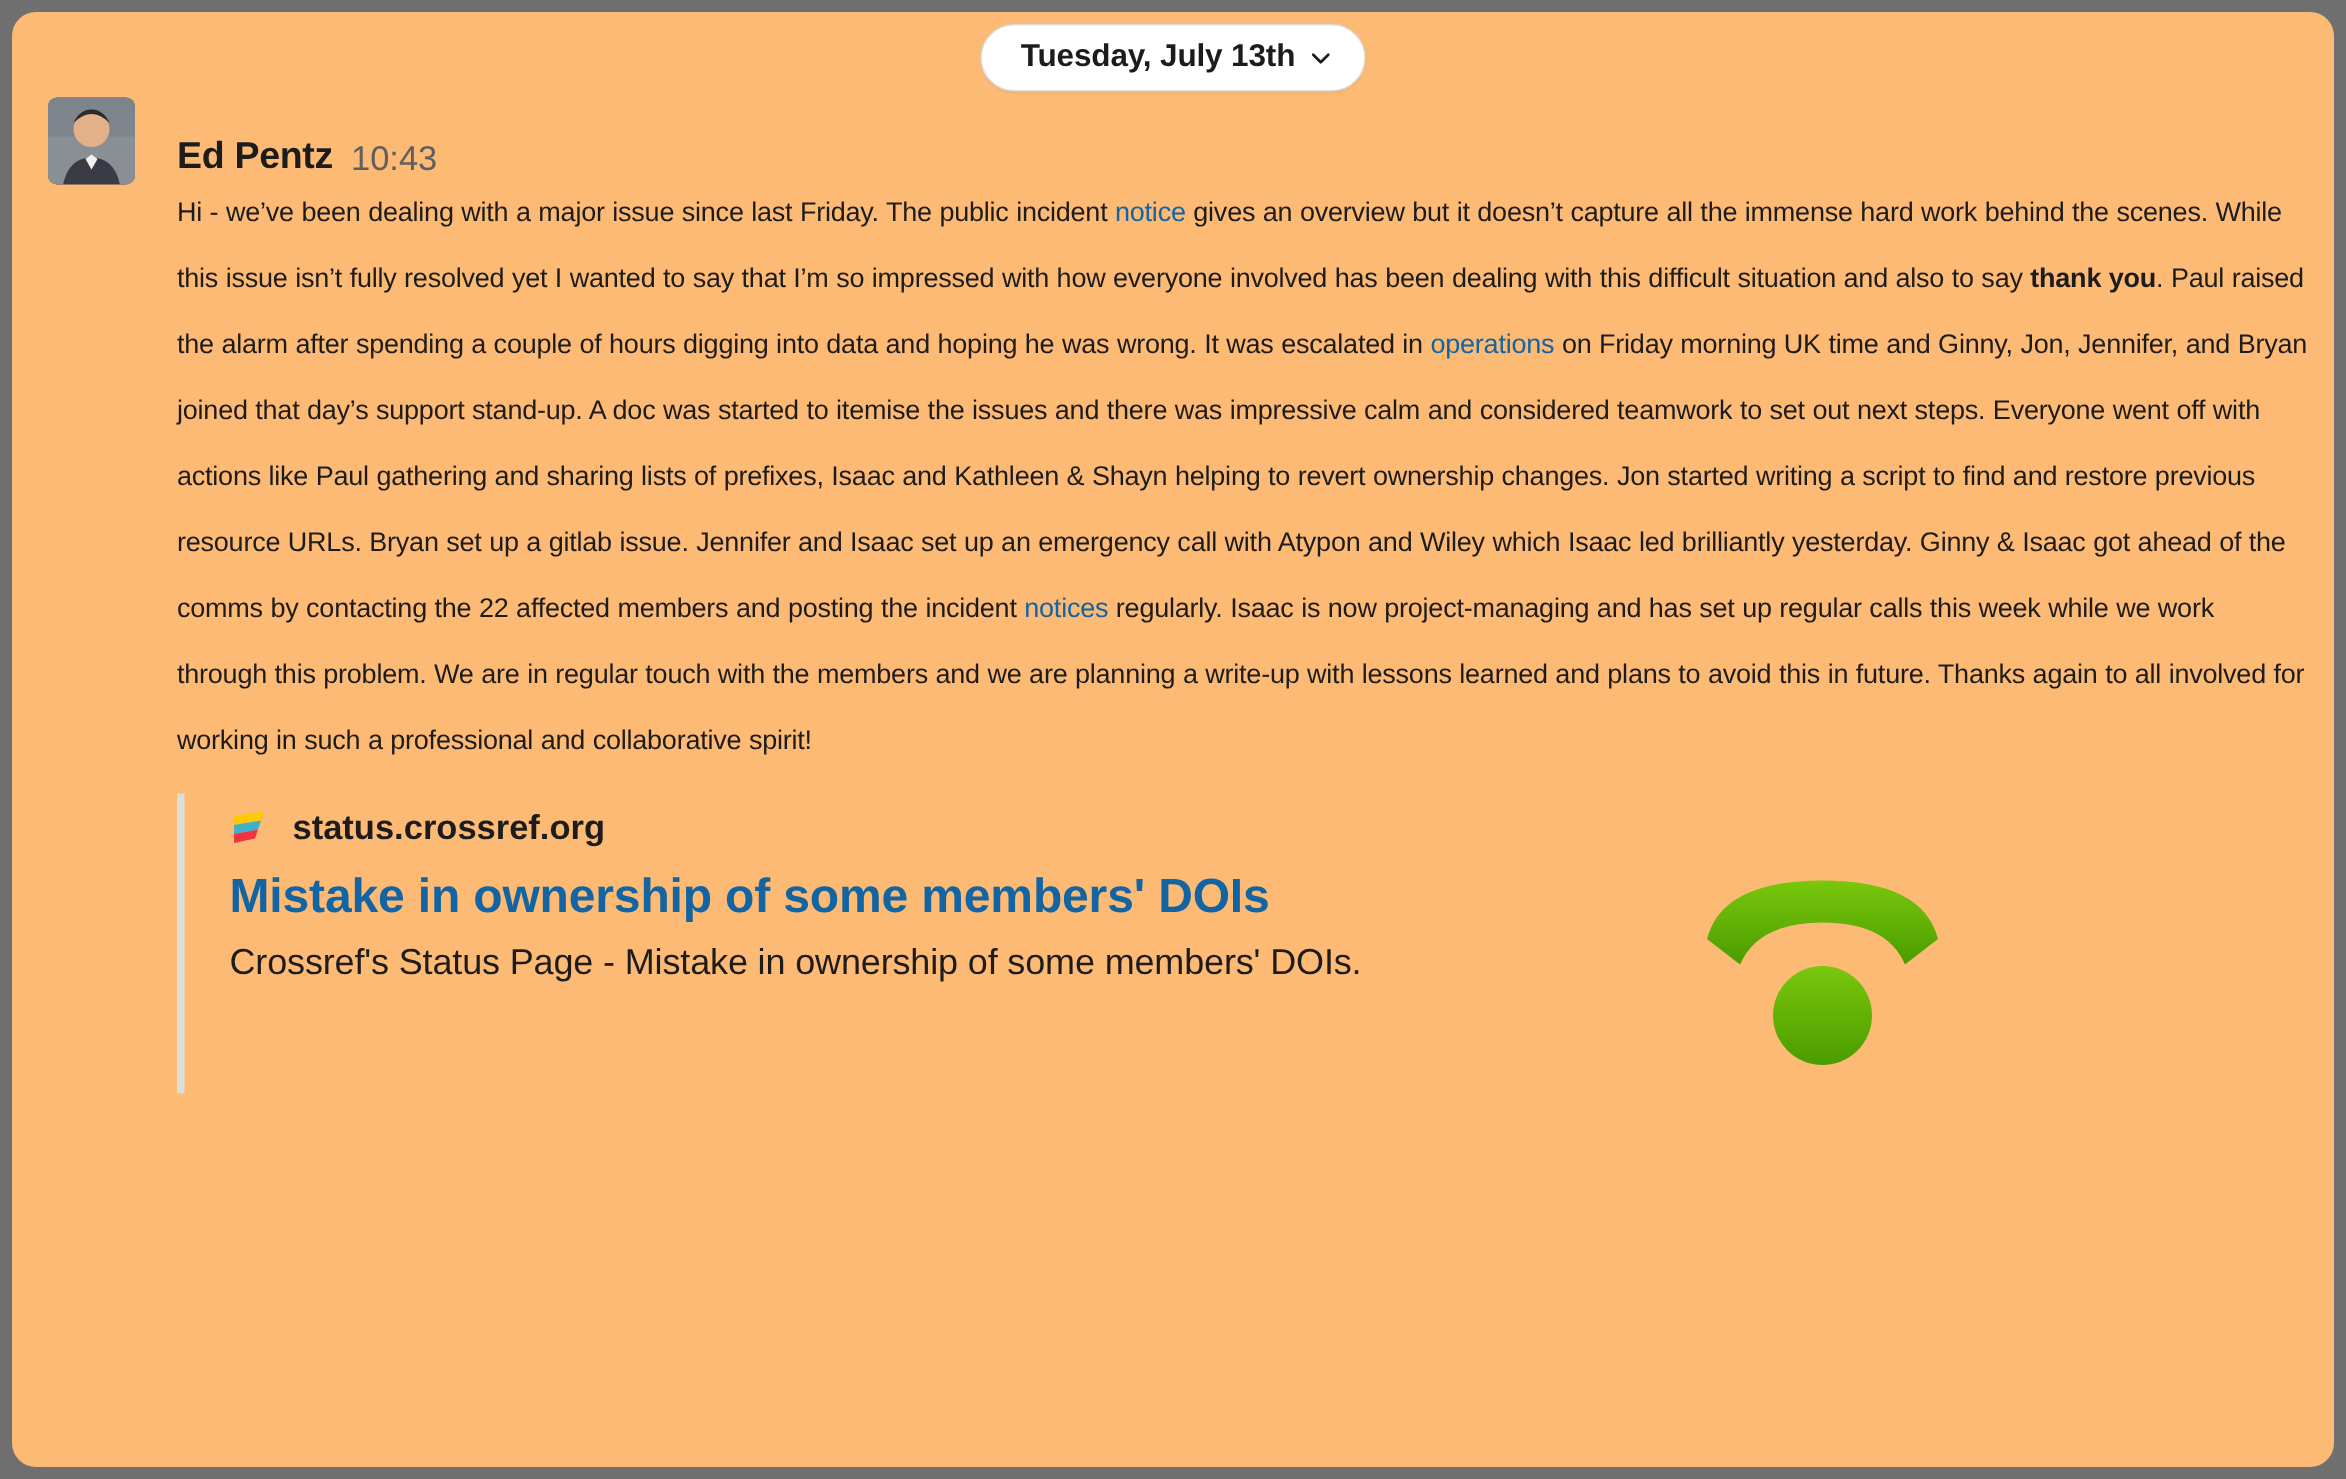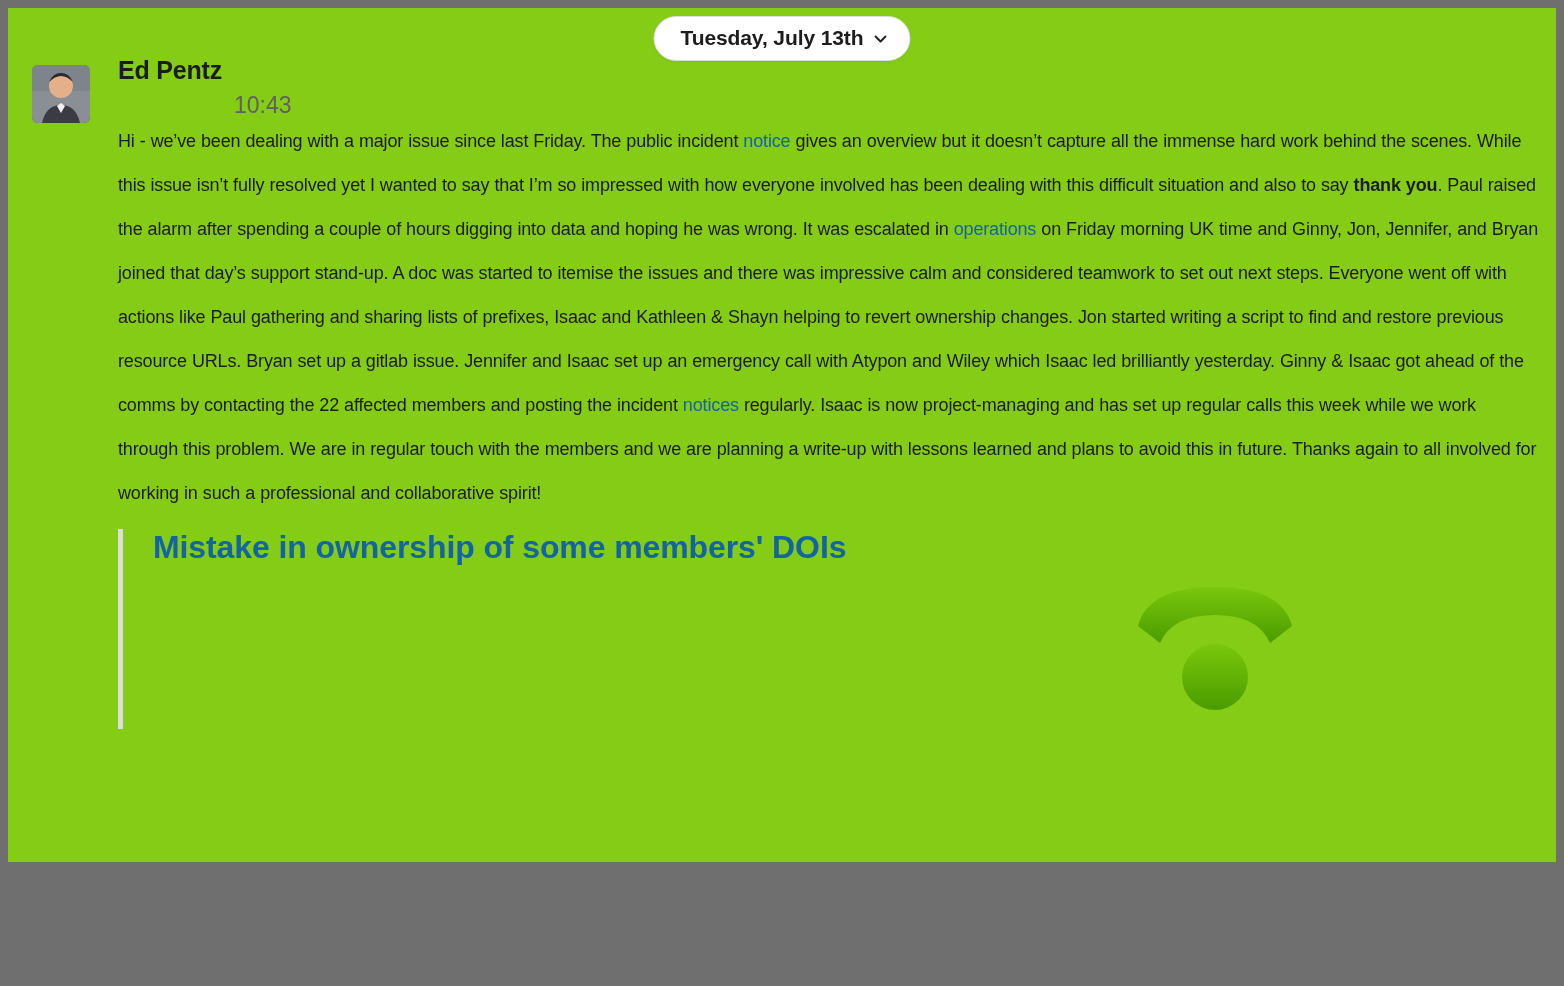--- a/index.html
+++ b/index.html
@@ -11,23 +11,24 @@
     width: 1564px;
     height: 986px;
     font-family: "Liberation Sans", sans-serif;
     overflow: hidden;
   }
   .screen {
     position: absolute;
     left: 8px;
     top: 8px;
     width: 1548px;
-    height: 854px;
-    background: #84cc16;
+    height: 970px;
+    background: #fdba74;
     overflow: hidden;
+    border-radius: 16px;
   }
 
   
   .date-divider {
     position: absolute;
     top: 0;
     left: 0;
     right: 0;
     height: 60px;
   }
@@ -77,21 +78,21 @@
     overflow: hidden;
     background: #4a4a55;
   }
   .avatar svg { display: block; }
 
   .msg-body {
     margin-left: 94px;
   }
   .msg-header {
     display: flex;
-    align-items: flex-start;
+    align-items: flex-end;
     gap: 12px;
     line-height: 1;
     padding-bottom: 2px;
   }
   .author {
     font-size: 25px;
     font-weight: bold;
     color: #1d1c1d;
     letter-spacing: -0.2px;
   }
@@ -203,22 +204,33 @@
       <div class="msg-header">
         <span class="author">Ed Pentz</span>
         <span class="timestamp">10:43</span>
       </div>
 
       <div class="msg-text">
         <span>Hi - we’ve been dealing with a major issue since last Friday. The public incident </span><a href="#">notice</a><span>  gives an overview but it doesn’t capture all the immense hard work behind the scenes. While this issue isn’t fully resolved yet I wanted to say that I’m so impressed with how everyone involved has been dealing with this difficult situation and also to say </span><b>thank you</b><span>. Paul raised the alarm after spending a couple of hours digging into data and hoping he was wrong. It was escalated in </span><a href="#">operations</a><span> on Friday morning UK time and Ginny, Jon, Jennifer, and Bryan joined that day’s support stand-up. A doc was started to itemise the issues and there was impressive calm and considered teamwork to set out next steps. Everyone went off with actions like Paul gathering and sharing lists of prefixes, Isaac and Kathleen &amp; Shayn helping to revert ownership changes. Jon started writing a script to find and restore previous resource URLs. Bryan set up a gitlab issue. Jennifer and Isaac set up an emergency call with Atypon and Wiley which Isaac led brilliantly yesterday. Ginny &amp; Isaac got ahead of the comms by contacting the 22 affected members and posting the incident </span><a href="#">notices</a><span> regularly. Isaac is now project-managing and has set up regular calls this week while we work through this problem. We are in regular touch with the members and we are planning a write-up with lessons learned and plans to avoid this in future. Thanks again to all involved for working in such a professional and collaborative spirit!</span>
       </div>
 
       <div class="attachment">
+        <div class="att-site">
+          <span class="att-favicon">
+            <svg width="28" height="28" viewBox="0 0 28 28">
+              <path d="M3 7 L23 4 L21 10 L3 13 Z" fill="#ffc800"></path>
+              <path d="M3 13 L21 10 L19 16 L3 19 Z" fill="#3eb1c8"></path>
+              <path d="M3 19 L19 16 L17 22 L3 25 Z" fill="#ef3340"></path>
+            </svg>
+          </span>
+          <span class="att-site-name">status.crossref.org</span>
+        </div>
 
         <div class="att-title">Mistake in ownership of some members' DOIs</div>
+        <div class="att-desc">Crossref's Status Page - Mistake in ownership of some members' DOIs.</div>
 
         <div class="att-image">
           <svg width="170" height="140" viewBox="0 0 170 140">
             <defs>
               <linearGradient id="g1" x1="0" y1="0" x2="0" y2="1">
                 <stop offset="0" stop-color="#7ac70c"></stop>
                 <stop offset="1" stop-color="#4a9c00"></stop>
               </linearGradient>
             </defs>
             <path d="M8 55 Q18 16 85 16 Q152 16 162 55 L140 72 Q128 44 85 44 Q42 44 30 72 Z" fill="url(#g1)"></path>

